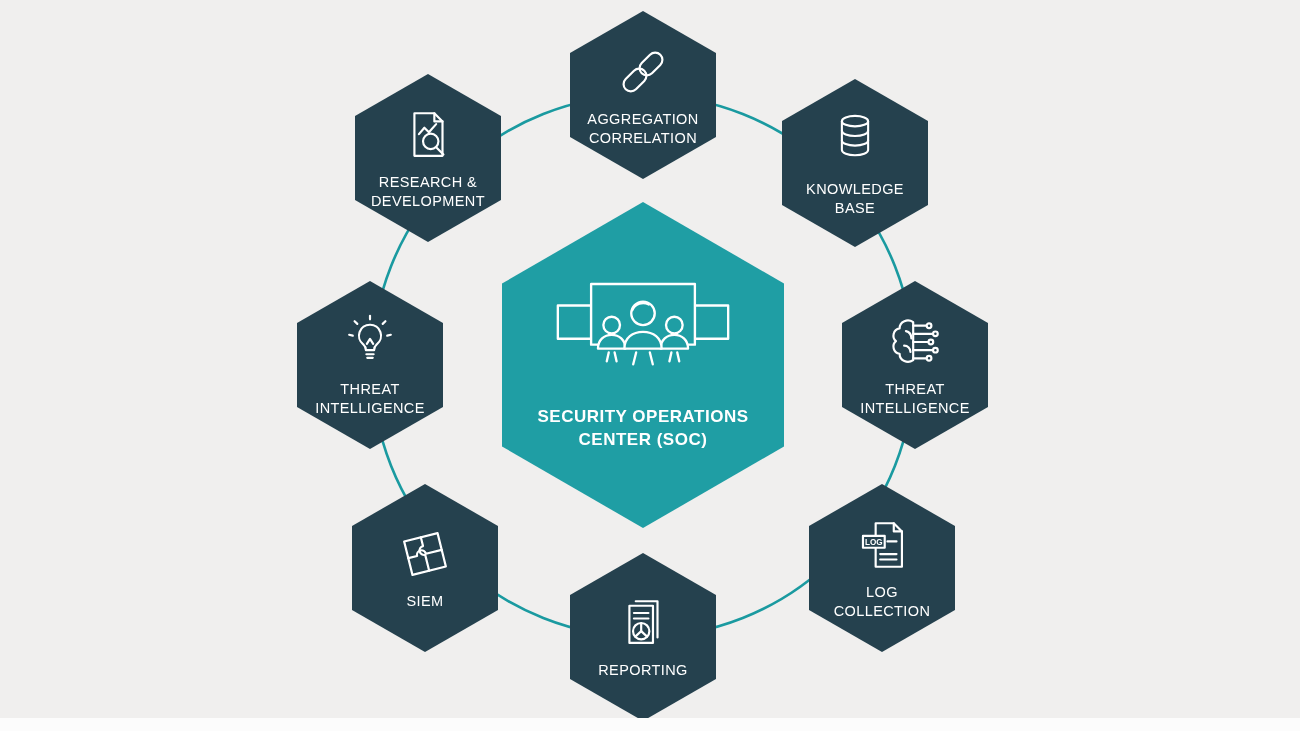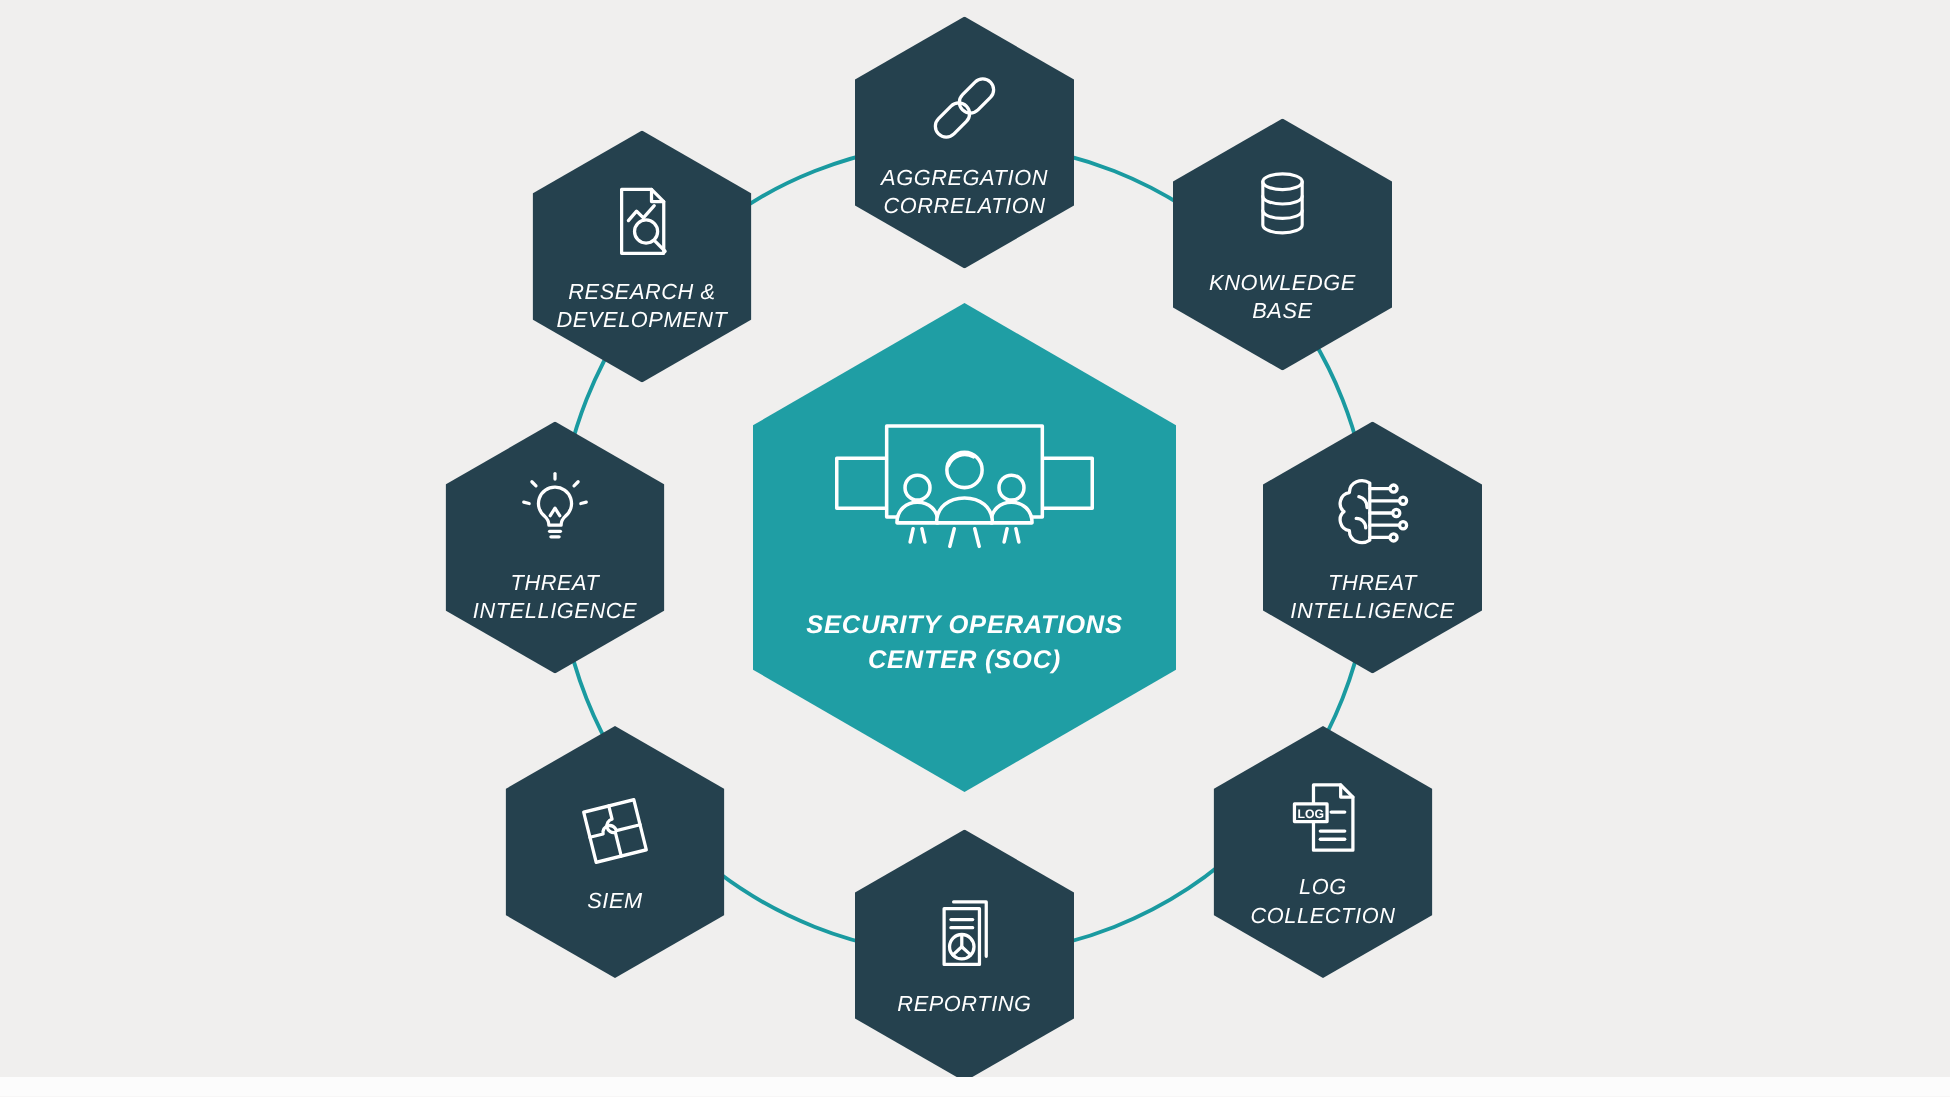--- a/index.html
+++ b/index.html
@@ -53,21 +53,20 @@
     background:var(--hex-teal);
     gap:26px;
     padding:0 7px;
   }
   .hex-label{
     color:var(--text);
     font-size:14.5px;
     line-height:1.28;
     letter-spacing:.4px;
     white-space:pre-line;
-    font-style:italic;
   }
   .hex.center .hex-label{
     font-size:17px;
     font-weight:bold;
     letter-spacing:.5px;
     line-height:1.35;
   }
   .icon svg{
     display:block;
     stroke:var(--text);
@@ -164,21 +163,21 @@
         <line x1="22" y1="27" x2="38" y2="27"></line>
         <circle cx="30" cy="41" r="9"></circle>
         <line x1="30" y1="41" x2="30" y2="32.5"></line>
         <line x1="30" y1="41" x2="23.5" y2="47"></line>
         <line x1="30" y1="41" x2="36.5" y2="47"></line>
       </svg>
     </span>
     <div class="hex-label">REPORTING</div>
   </div>
 
-  <div class="hex small" style="left:337px;top:484px;">
+  <div class="hex small" style="left:352px;top:484px;">
     <span class="icon">
       <svg width="58" height="58" viewBox="0 0 64 64">
         <g transform="rotate(-14 32 32)">
           <rect x="13" y="13" width="38" height="38"></rect>
           <path d="M13 32 h10 a5 5 0 0 1 10 0 h18"></path>
           <path d="M32 13 v10 a5 5 0 0 0 0 10 v18"></path>
         </g>
       </svg>
     </span>
     <div class="hex-label">SIEM</div>
@@ -195,21 +194,21 @@
         <line x1="18" y1="12" x2="15" y2="9"></line>
         <line x1="46" y1="12" x2="49" y2="9"></line>
         <line x1="13" y1="25" x2="9" y2="24"></line>
         <line x1="51" y1="25" x2="55" y2="24"></line>
       </svg>
     </span>
     <div class="hex-label">THREAT
 INTELLIGENCE</div>
   </div>
 
-  <div class="hex small" style="left:355px;top:87px;">
+  <div class="hex small" style="left:355px;top:74px;">
     <span class="icon">
       <svg width="58" height="58" viewBox="0 0 64 64">
         <path d="M17 8 h22 l9 9 v38 h-31 z"></path>
         <path d="M39 8 v9 h9"></path>
         <polyline points="22,31 28,24 33,29 41,20"></polyline>
         <circle cx="35" cy="39" r="8.5"></circle>
         <line x1="41" y1="45.5" x2="49" y2="53.5"></line>
       </svg>
     </span>
     <div class="hex-label">RESEARCH &amp;

